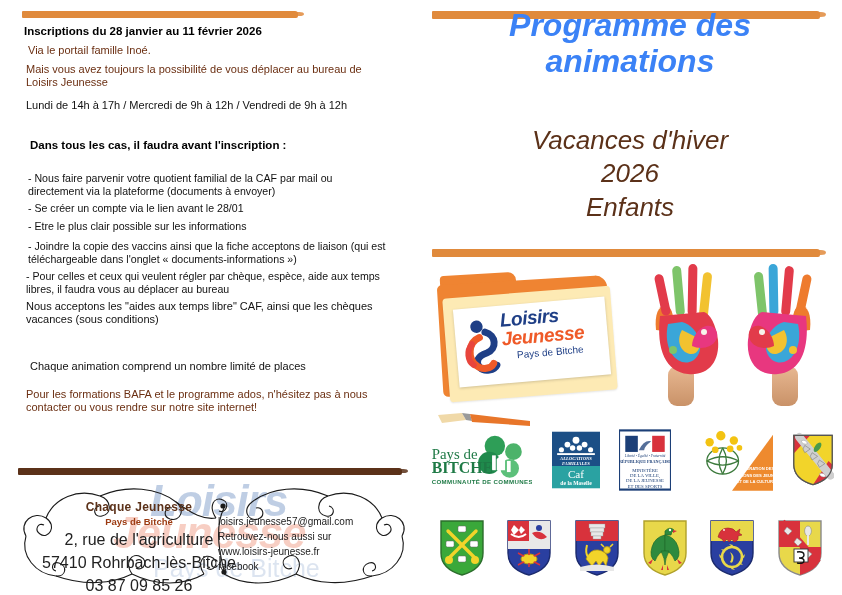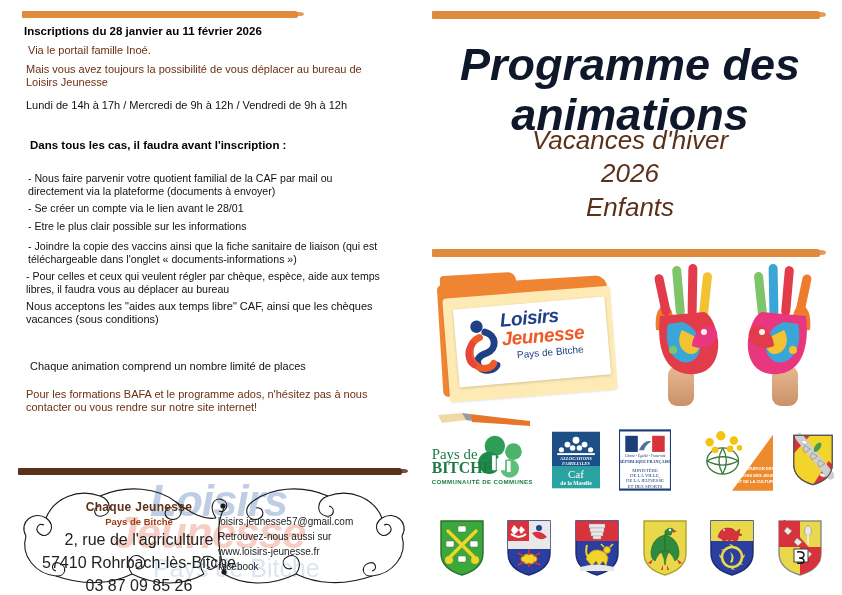--- a/index.html
+++ b/index.html
@@ -86,23 +86,23 @@
     position:absolute;left:58px;top:84px;
     font-size:25px;color:#8fa9cf;
   }
 
   
   .right-panel{position:absolute;left:420px;top:0;width:422px;height:595px;}
   .rp-bar-top{left:12px;top:11px;width:388px;height:8px;}
   .rp-bar-mid{left:12px;top:249px;width:388px;height:8px;}
 
   .rp-title{
-    position:absolute;left:10px;top:40px;width:400px;text-align:center;
-    font-weight:bold;font-style:italic;color:#0f172a;
-    font-size:45px;line-height:1.12;
+    position:absolute;left:10px;top:8px;width:400px;text-align:center;
+    font-weight:bold;font-style:italic;color:#3b82f6;
+    font-size:32px;line-height:1.12;
   }
   .rp-sub{
     position:absolute;left:10px;top:124px;width:400px;text-align:center;
     font-style:italic;color:#5b3119;
     font-size:26px;line-height:1.28;
   }
 
   
   .folder-wrap{position:absolute;left:16px;top:272px;width:200px;height:130px;}
   .folder-back{
@@ -170,21 +170,21 @@
       <div class="t blackt" style="left:26px;top:99px;">Lundi de 14h à 17h  /  Mercredi de 9h à 12h  / Vendredi de 9h à 12h</div>
 
       <div class="t h-black" style="left:30px;top:138px;">Dans tous les cas, il faudra avant l'inscription :</div>
 
       <div class="t bullet wrap" style="left:28px;top:172px;width:352px;">- Nous faire parvenir votre quotient familial de la CAF par mail ou directement via la plateforme (documents à envoyer)</div>
 
       <div class="t bullet wrap" style="left:28px;top:202px;width:352px;">- Se créer un compte via le lien avant le 28/01</div>
 
       <div class="t bullet wrap" style="left:28px;top:220px;width:352px;">- Etre le plus clair possible sur les informations</div>
 
-      <div class="t bullet wrap" style="left:28px;top:240px;width:358px;">- Joindre la copie des vaccins ainsi que la fiche sanitaire de liaison (qui est  téléchargeable dans l'onglet « documents-informations »)</div>
+      <div class="t bullet wrap" style="left:28px;top:240px;width:358px;">- Joindre la copie des vaccins ainsi que la fiche acceptons de liaison (qui est  téléchargeable dans l'onglet « documents-informations »)</div>
 
       <div class="t bullet wrap" style="left:26px;top:270px;width:358px;">- Pour celles et ceux qui veulent régler par chèque, espèce, aide aux temps libres, il faudra vous au déplacer au bureau</div>
 
       <div class="t blackt wrap" style="left:26px;top:300px;width:352px;">Nous acceptons les "aides aux temps libre" CAF, ainsi que les chèques vacances (sous conditions)</div>
 
       <div class="t blackt" style="left:30px;top:360px;">Chaque animation comprend un nombre limité de places</div>
 
       <div class="t brownt wrap" style="left:26px;top:388px;width:356px;">Pour les formations BAFA et le programme ados, n'hésitez pas à nous contacter ou vous rendre sur notre site internet!</div>
     </div>
 

